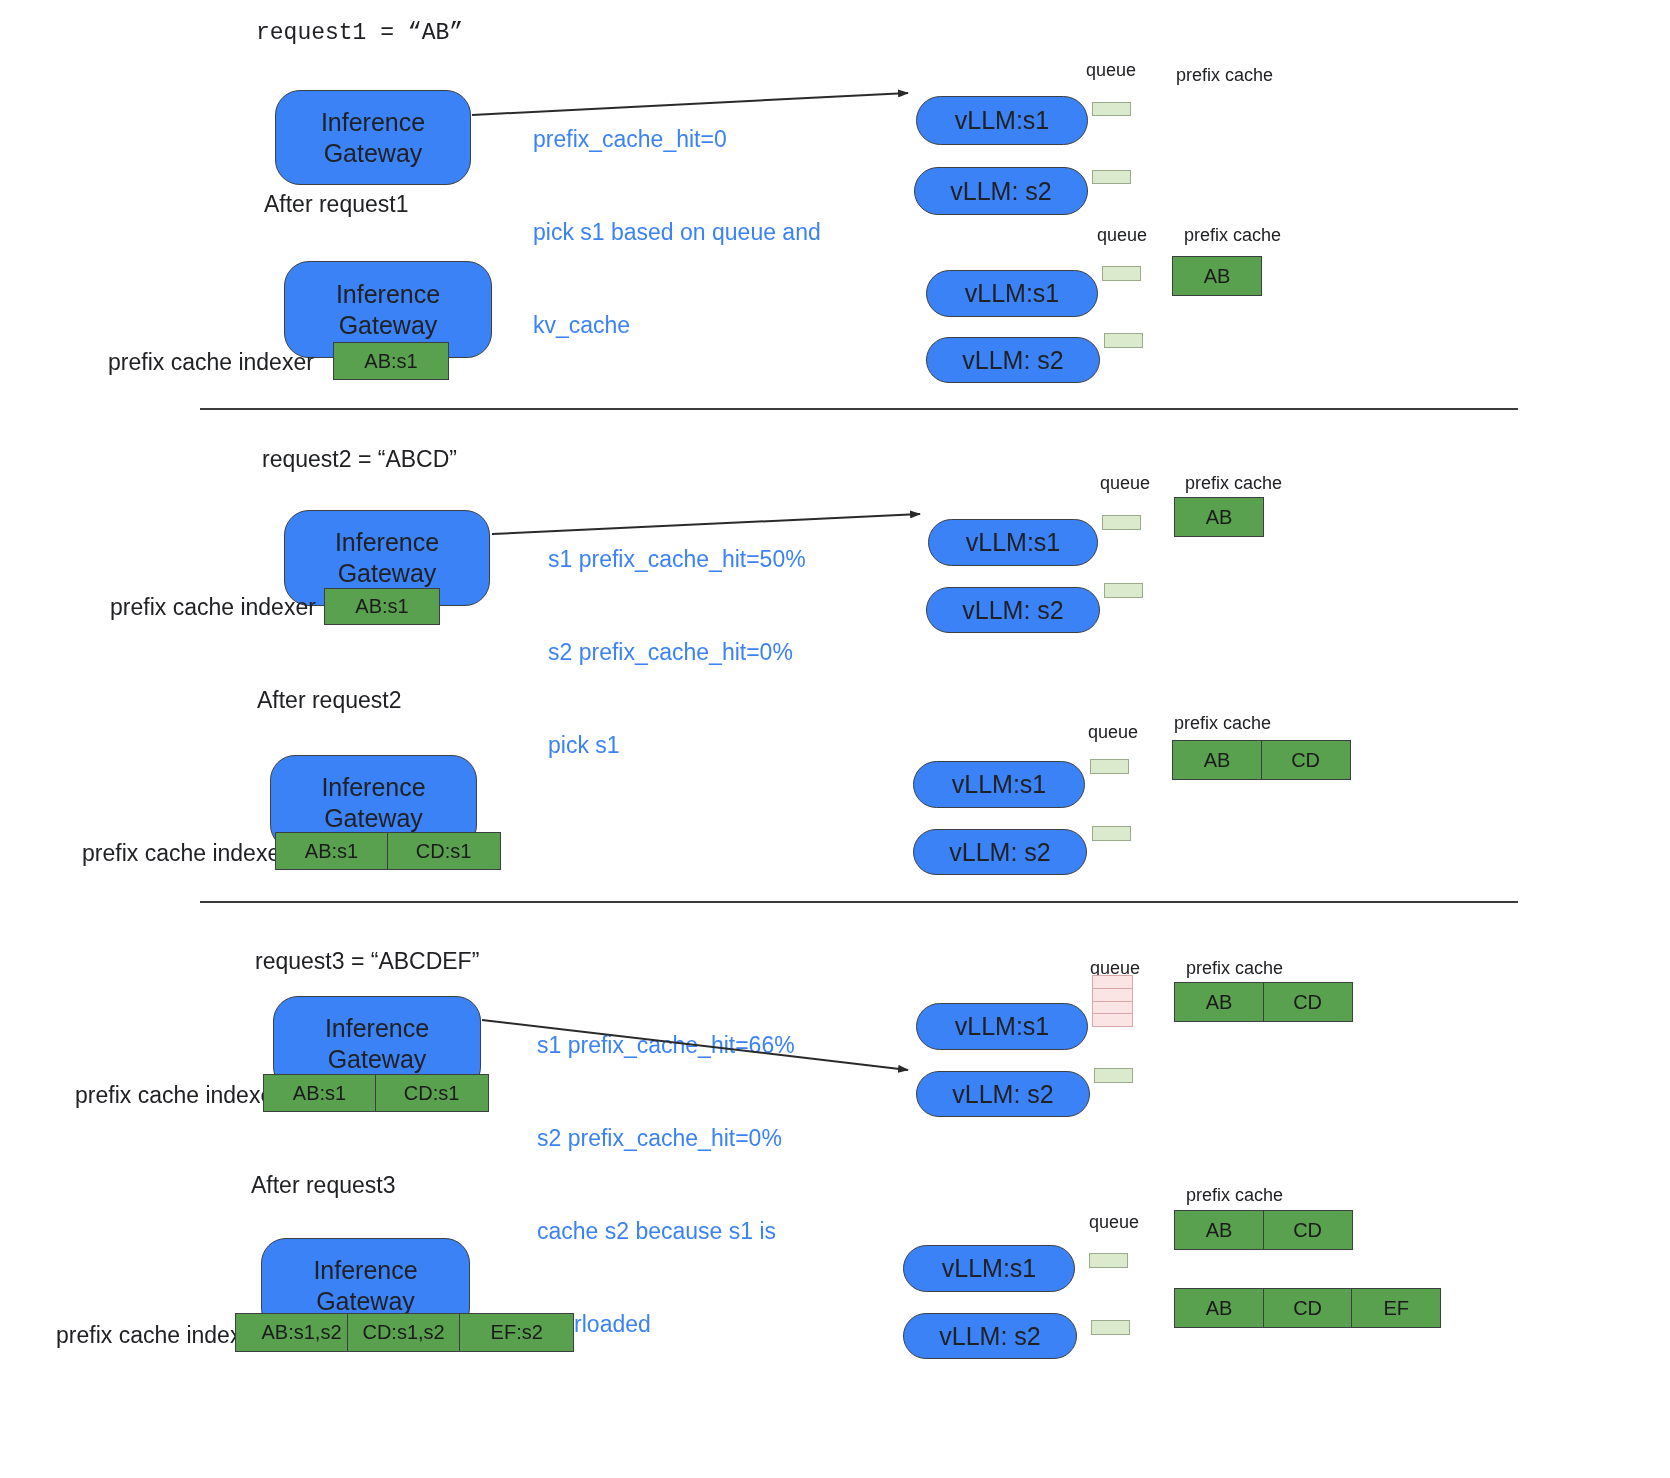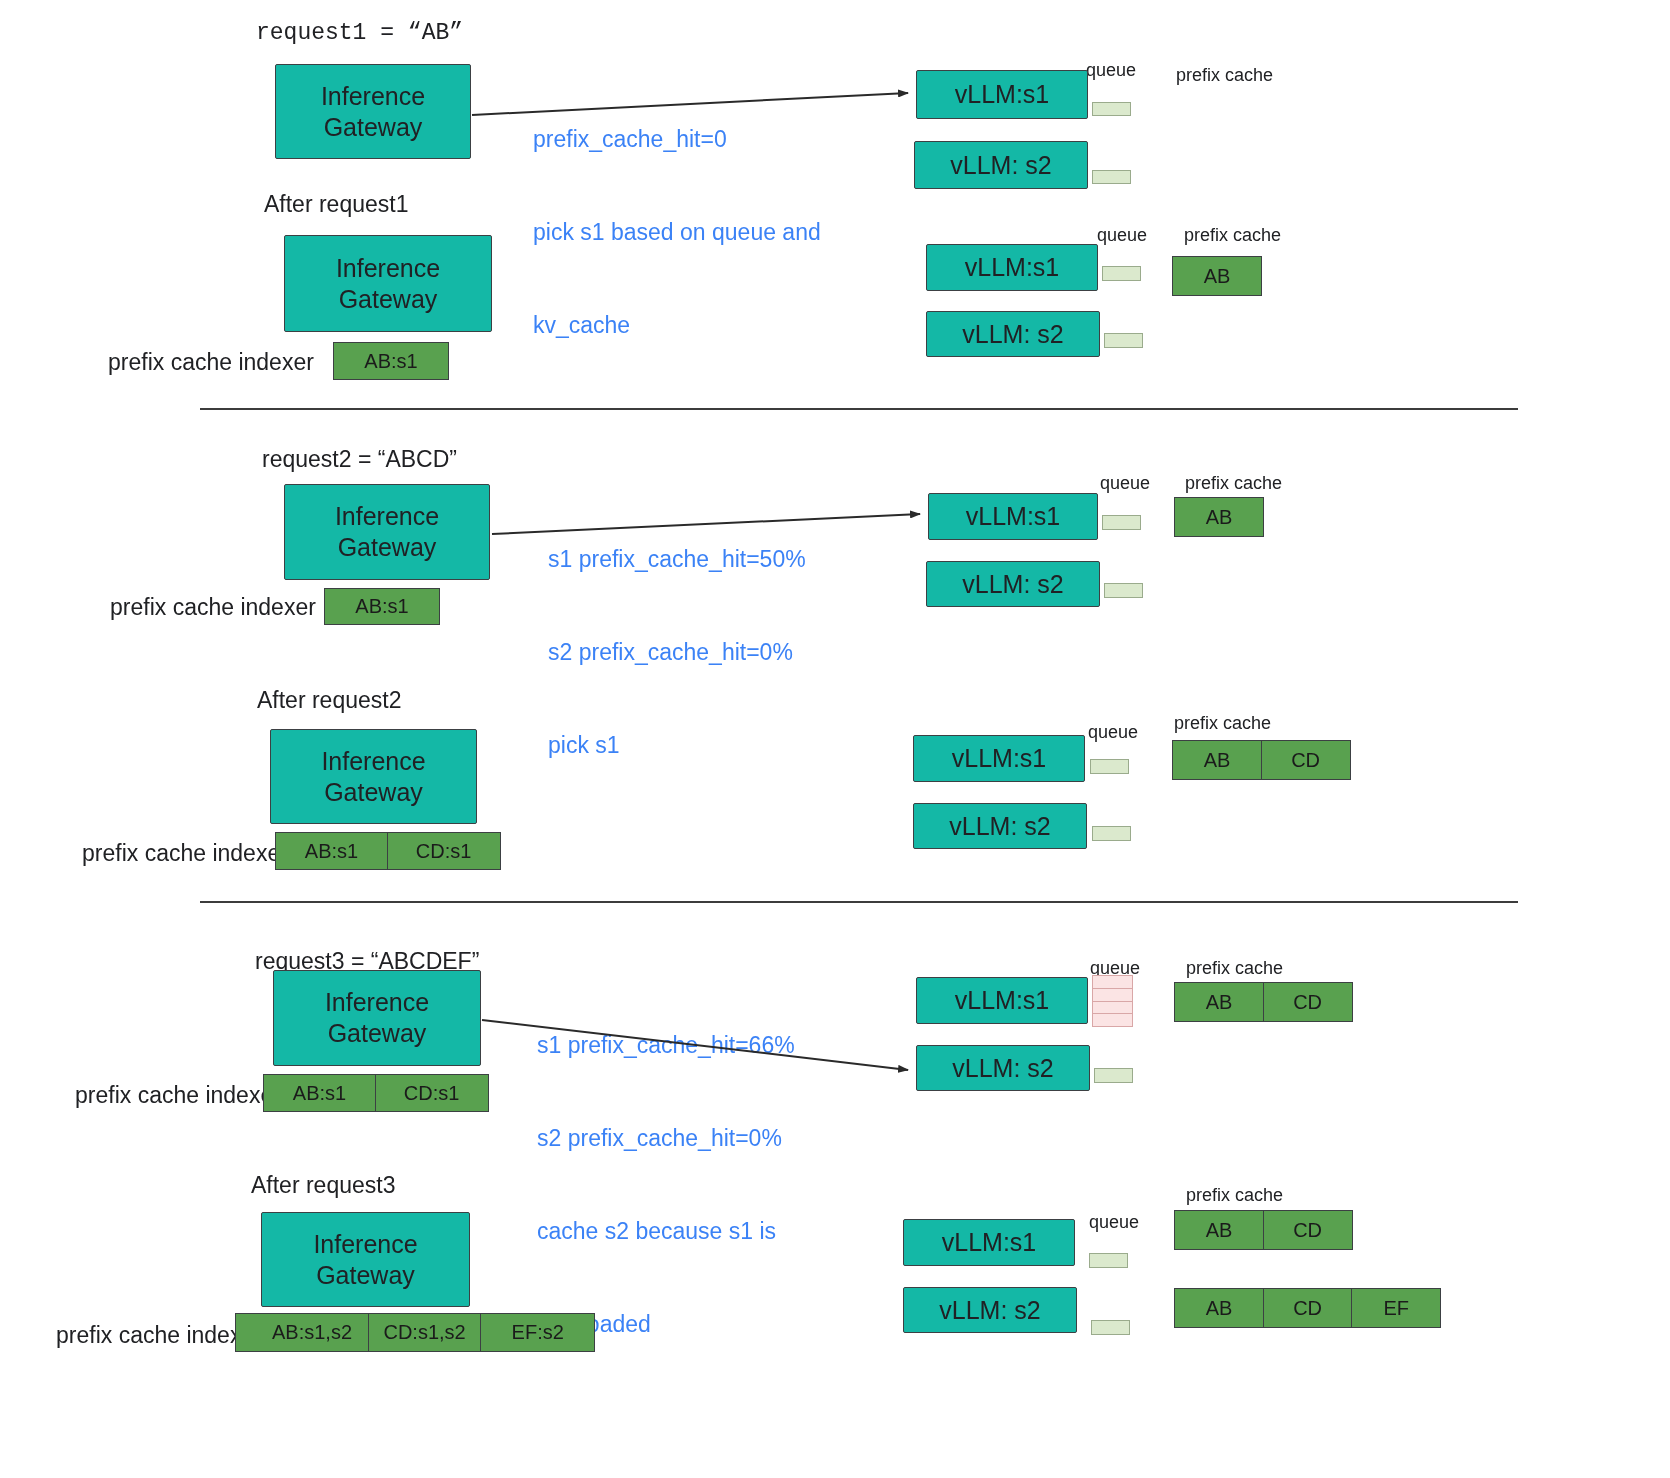--- a/index.html
+++ b/index.html
@@ -13,27 +13,28 @@
 
   
   .label{
     font-size:23px;line-height:30px;color:#202124;white-space:pre;
   }
   .caption{font-size:18px;line-height:27px;color:#202124;white-space:pre;}
   .annot{font-size:23px;line-height:31px;color:#3b82f6;white-space:pre;}
 
   
   .node{
-    background:#14b8a6;
+    background:#3b82f6;
     border:1.6px solid #3c4043;
-    border-radius:2px;
+    border-radius:25px;
     display:flex;align-items:center;justify-content:center;
     text-align:center;
     font-size:25px;line-height:31px;color:#202124;
     box-sizing:border-box;
+    margin-top:26px;
   }
 
   
   .greenrow{display:flex;box-sizing:border-box;}
   .greencell{
     background:#59a14f;
     border:1.4px solid #3c4043;
     box-sizing:border-box;
     display:flex;align-items:center;justify-content:center;
     color:#1b1b1b;font-size:20px;
@@ -249,21 +250,21 @@
 
   <div class="abs node" style="left:261px;top:1212px;width:209px;height:95px;">
     <div>
       <div>Inference</div>
       <div>Gateway</div>
     </div>
   </div>
 
   <div class="abs label" style="left:56px;top:1320px;">prefix cache indexer</div>
   <div class="abs greenrow" style="left:235px;top:1313px;height:39px;">
-    <div class="greencell" style="width:134px;padding-left:20px;">AB:s1,s2</div>
+    <div class="greencell" style="width:113px;padding-left:20px;">AB:s1,s2</div>
     <div class="greencell" style="width:114px;">CD:s1,s2</div>
     <div class="greencell" style="width:115px;">EF:s2</div>
   </div>
 
   <div class="abs caption" style="left:1089px;top:1209px;">queue</div>
   <div class="abs caption" style="left:1186px;top:1182px;">prefix cache</div>
 
   <div class="abs node" style="left:903px;top:1219px;width:172px;height:47px;">
     <span>vLLM:s1</span>
   </div>

